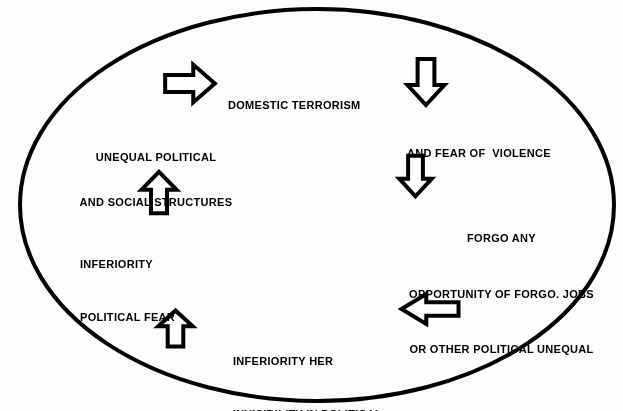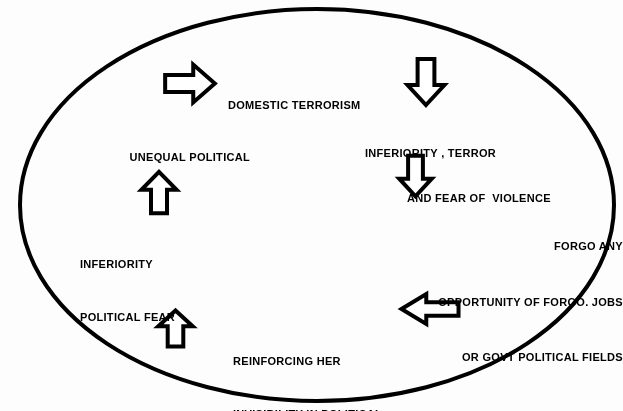--- a/index.html
+++ b/index.html
@@ -38,24 +38,24 @@
     font-size: 11px;
     letter-spacing: 0.3px;
     white-space: pre;
   }
   .nline { display: block; white-space: pre; }
 
   
   .node-domestic        { left: 228px; top: 65px;  line-height: 16px; }
   .node-inferiority     { left: 365px; top: 116px; line-height: 15px; }
   .node-inferiority .l2 { margin-left: 42px; }
-  .node-forgo           { left: 380px; top: 200px; width: 243px; line-height: 18.5px; text-align: right; }
+  .node-forgo           { left: 380px; top: 192px; width: 243px; line-height: 18.5px; text-align: center; }
   .node-reinforcing     { left: 233px; top: 318px; line-height: 17.5px; }
   .node-strengthening   { left: 80px;  top: 221px; line-height: 17.5px; }
-  .node-unequal         { left: 62px;  top: 120px; width: 188px; line-height: 15px; text-align: right; }
+  .node-unequal         { left: 62px;  top: 120px; width: 188px; line-height: 15px; text-align: center; }
 
   
   .arrow-right-top   { left: 163px; top: 62px;  width: 54px; height: 43px; }
   .arrow-down-1      { left: 405px; top: 57px;  width: 42px; height: 50px; }
   .arrow-down-2      { left: 397px; top: 154px; width: 37px; height: 44px; }
   .arrow-left-bottom { left: 399px; top: 292px; width: 62px; height: 34px; }
   .arrow-up-bottom   { left: 156px; top: 309px; width: 39px; height: 39px; }
   .arrow-up-left     { left: 139px; top: 170px; width: 40px; height: 45px; }
 </style>
 </head>
@@ -89,39 +89,39 @@
 
   <svg class="arrow arrow-up-left" viewBox="0 0 100 100" preserveAspectRatio="none">
     <polygon points="50,4 94,44 70,44 70,96 30,96 30,44 6,44"></polygon>
   </svg>
 
   <div class="node node-domestic">
     <span class="nline">DOMESTIC TERRORISM</span>
   </div>
 
   <div class="node node-inferiority">
-    <span class="nline">INFERIORITY , TERROR</span>
     <span class="nline l2">AND FEAR OF  VIOLENCE</span>
   </div>
 
   <div class="node node-forgo">
     <span class="nline">FORGO ANY</span>
     <span class="nline">OPPORTUNITY OF FORGO. JOBS</span>
-    <span class="nline">OR GOVT POLITICAL FIELDS</span>
+    <span class="nline">OR OTHER POLITICAL UNEQUAL</span>
   </div>
 
   <div class="node node-reinforcing">
-    <span class="nline">REINFORCING HER</span>
+    <span class="nline">INFERIORITY HER</span>
     <span class="nline">INVISIBILITY IN POLITICAL</span>
     
   </div>
 
   <div class="node node-strengthening">
     <span class="nline">INFERIORITY</span>
     <span class="nline">POLITICAL FEAR</span>
     
   </div>
 
   <div class="node node-unequal">
     <span class="nline">UNEQUAL POLITICAL</span>
+    <span class="nline">AND SOCIAL STRUCTURES</span>
   </div>
 
 </div>
 
 </body></html>

